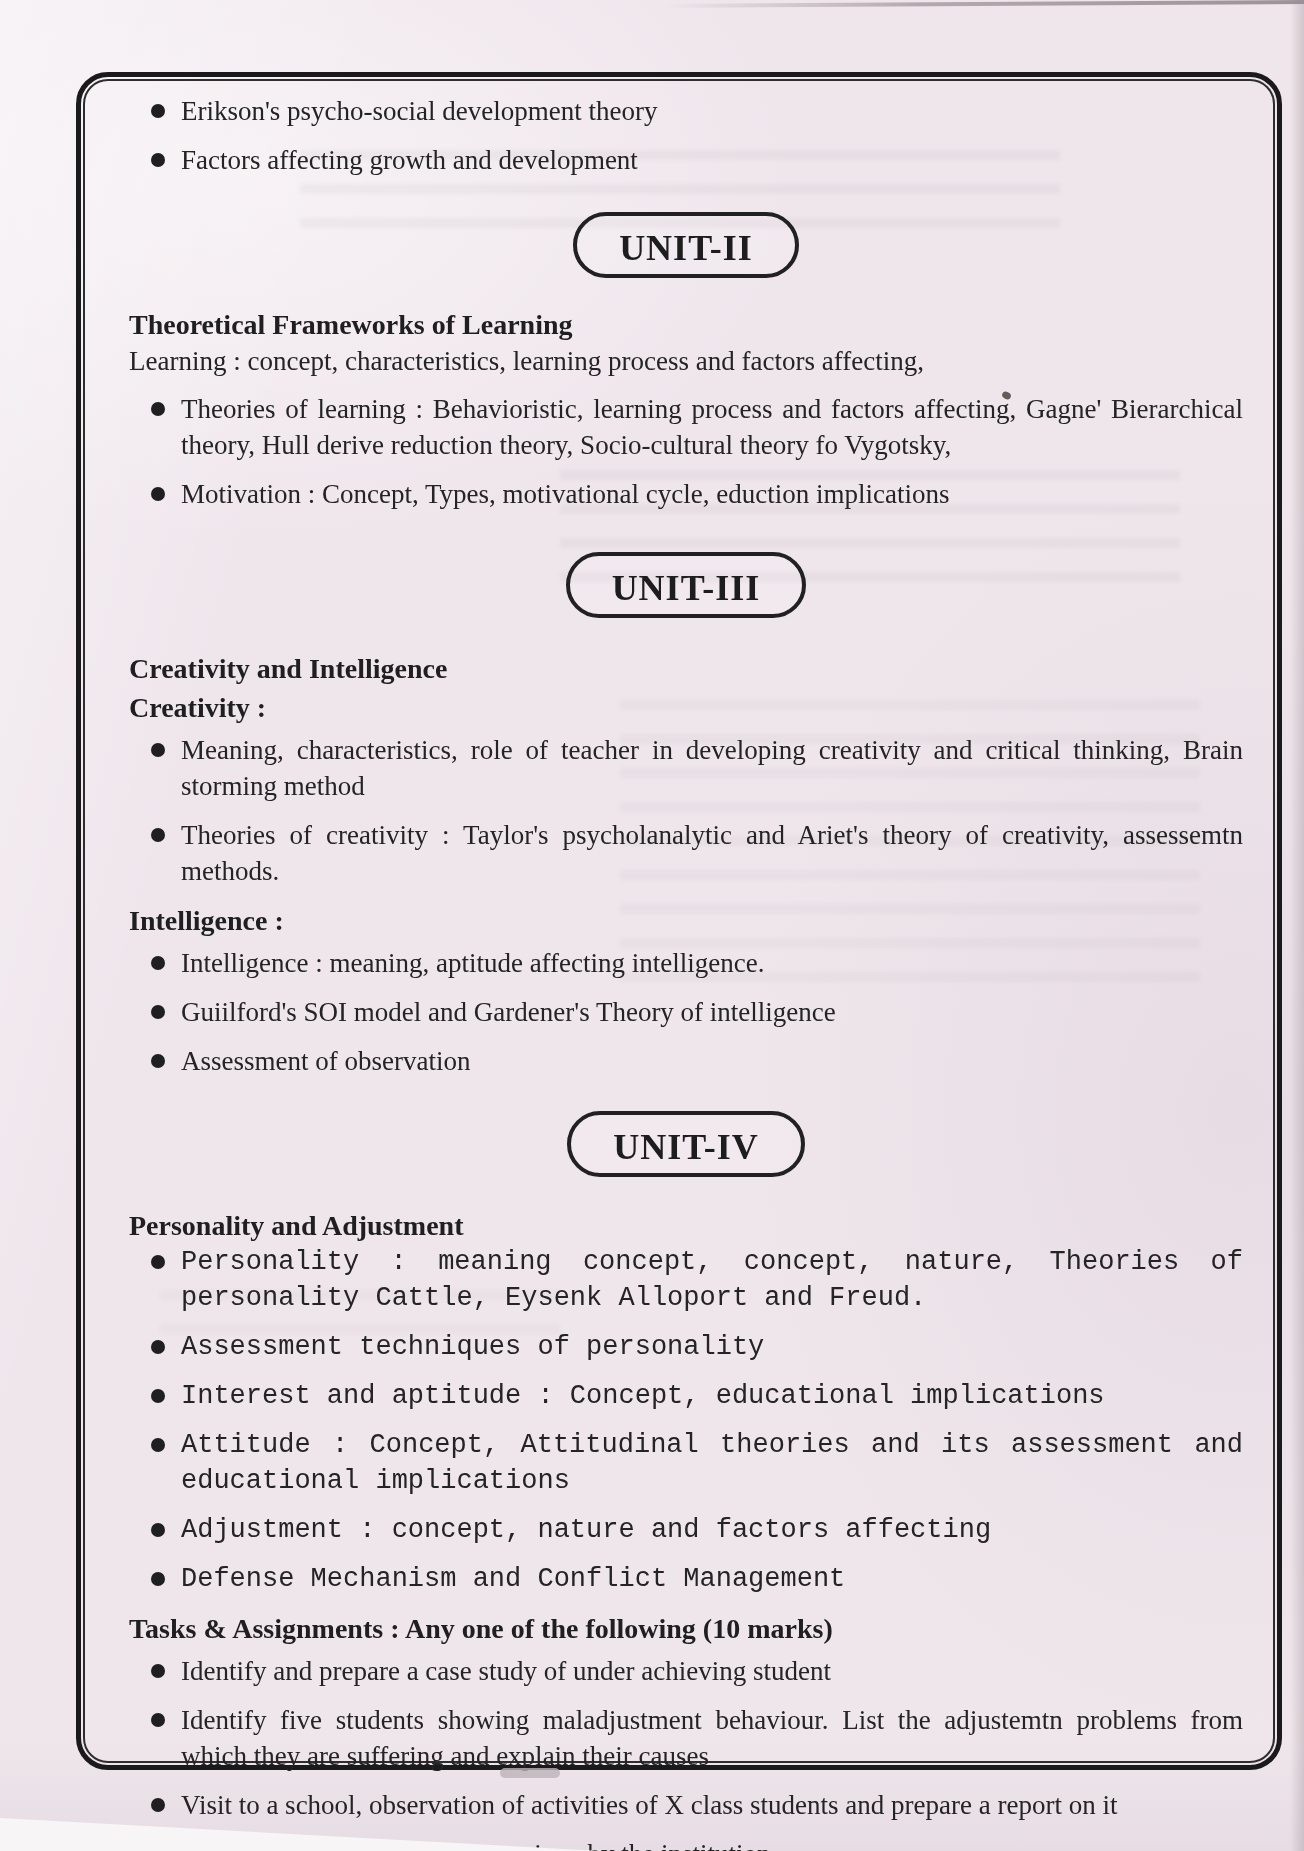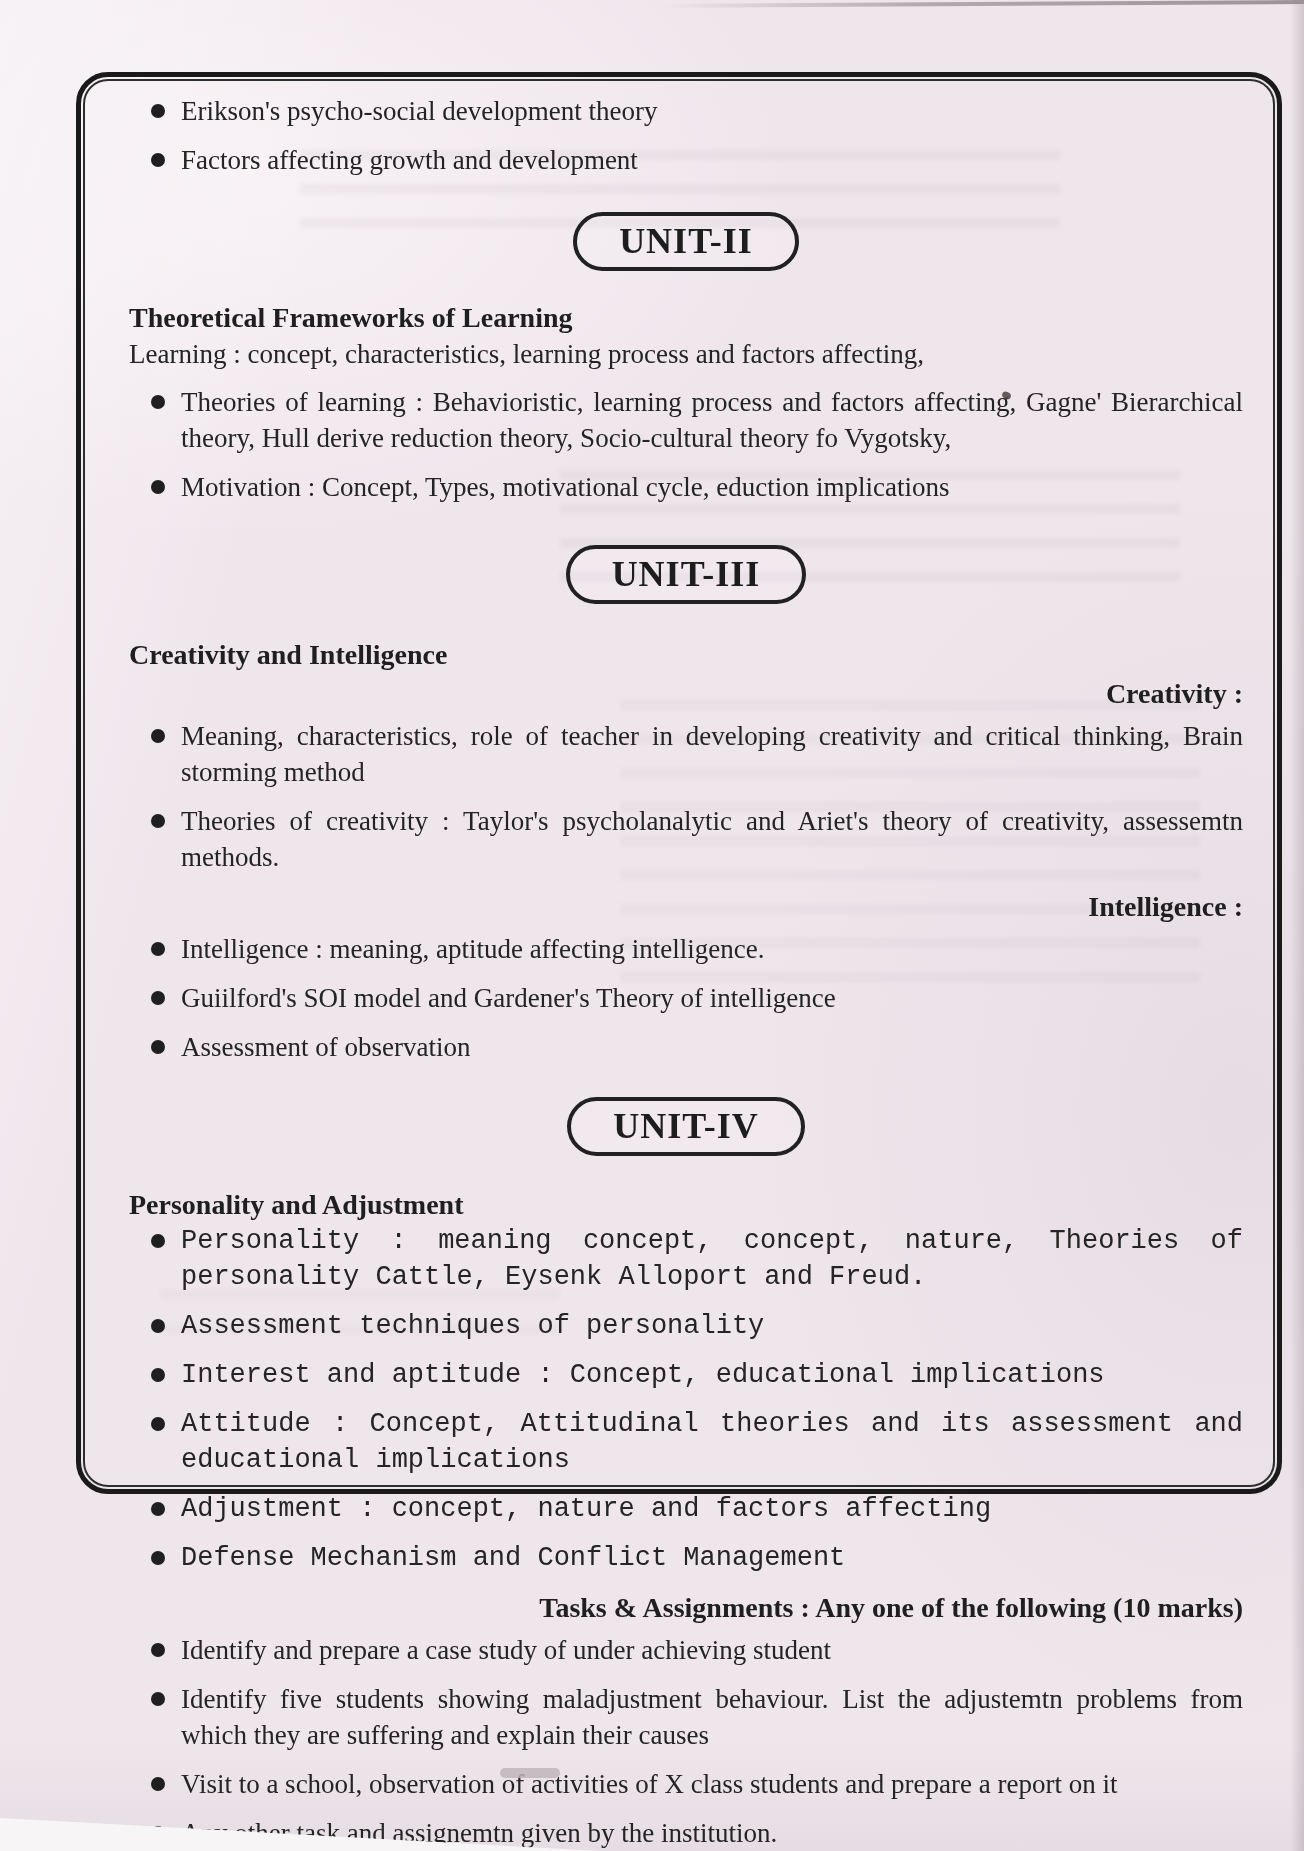--- a/index.html
+++ b/index.html
@@ -45,21 +45,21 @@
   .bleed.b1{left:300px;top:150px;width:760px;height:96px;}
   .bleed.b2{left:560px;top:470px;width:620px;height:120px;}
   .bleed.b3{left:620px;top:700px;width:580px;height:300px;opacity:.04;}
   .bleed.b4{left:160px;top:1290px;width:400px;height:60px;opacity:.03;}
   .speck{position:absolute;background:#4a4340;border-radius:50%;}
   .speck.s1{left:1002px;top:392px;width:9px;height:7px;transform:rotate(25deg);opacity:.85;}
   .speck.s2{left:500px;top:1768px;width:60px;height:10px;border-radius:5px;background:#bdb2b8;opacity:.8;}
 
   
   .frame{
-    position:absolute;left:76px;top:72px;width:1206px;height:1422px;
+    position:absolute;left:76px;top:72px;width:1206px;height:1698px;
     border:5px solid #1a1a1a;border-radius:32px;
     box-sizing:border-box;
   }
   .frame-inner{
     position:absolute;inset:2px;
     border:2px solid #2e2e2e;border-radius:25px;
     box-sizing:border-box;
   }
   .content{
     position:absolute;inset:0;
@@ -83,32 +83,32 @@
   .top-bullets li{margin-bottom:4px;}
 
   .unit-row{text-align:center;}
   .unit-row.u2{margin:34px 0 28px;}
   .unit-row.u3{margin:40px 0 32px;}
   .unit-row.u4{margin:32px 0 30px;}
   .unit-badge{
     display:inline-block;
     border:4px solid #212121;
     border-radius:36px;
-    padding:7px 42px 8px;
+    padding:14px 42px 8px;
     font-size:36px;font-weight:bold;
     letter-spacing:1px;
     color:#1d1d1d;
     background:rgba(255,255,255,.12);
   }
 
   .section-heading{
     font-size:28px;font-weight:bold;margin:0;line-height:37px;color:#1f1f1f;
   }
   .intro-line{margin:0 0 12px 0;}
-  .sub-heading{font-size:28px;font-weight:bold;margin:2px 0 6px 0;line-height:37px;color:#1f1f1f;text-align:right;}
+  .sub-heading{font-size:28px;font-weight:bold;margin:2px 0 6px 0;line-height:37px;color:#1f1f1f;}
   .after-heading{margin-top:6px;font-family:Liberation Mono, monospace;}
 </style>
 </head>
 <body>
 
 <div class="sheet">
   <div class="bleed b1"></div>
   <div class="bleed b2"></div>
   <div class="bleed b3"></div>
   <div class="bleed b4"></div>

